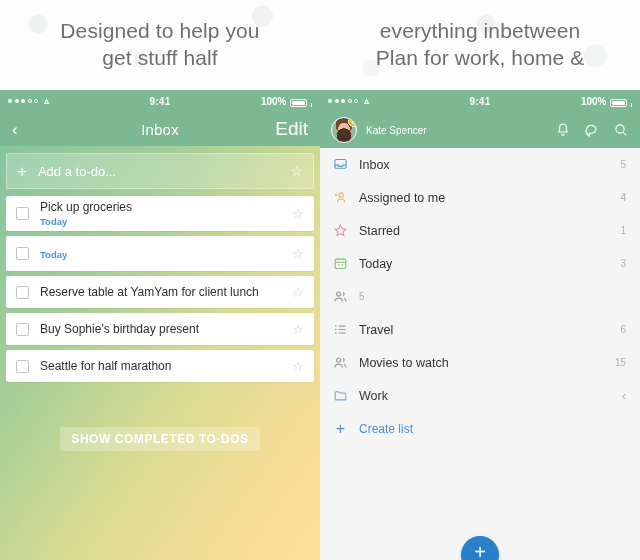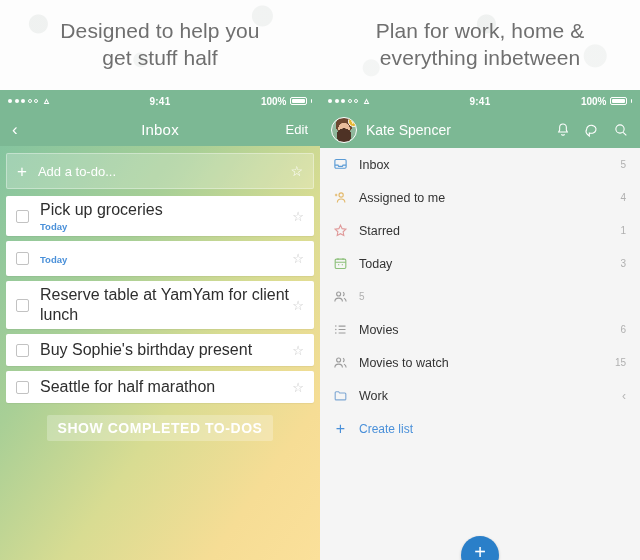--- a/index.html
+++ b/index.html
@@ -47,36 +47,36 @@
   }
   .sb-left { display:flex; align-items:center; gap:3px; }
   .dots { display:flex; gap:2.5px; align-items:center; }
   .dot { width:4px; height:4px; border-radius:50%; background:#fff; }
   .dot.hollow { background:transparent; border:1px solid #fff; width:4px; height:4px; }
   .wifi { margin-left:3px; font-size:10px; line-height:1; }
   .sb-time {
     position:absolute; left:0; right:0; text-align:center;
     font-size:10px; font-weight:bold; letter-spacing:.2px;
   }
-  .sb-right { margin-left:auto; display:flex; align-items:center; gap:3px; z-index:2; }
+  .sb-right { margin-left:auto; display:flex; align-items:flex-end; gap:3px; z-index:2; }
   .batt { width:17px; height:8px; border:1px solid #fff; border-radius:2px; position:relative; }
   .batt::after { content:""; position:absolute; inset:1px; background:#fff; border-radius:1px; }
   .batt-tip { width:1.5px; height:4px; background:#fff; border-radius:0 1px 1px 0; margin-left:1px; }
 
   
   .navbar-left {
     height:34px; background:#7cb894; color:#fff;
     display:flex; align-items:center; padding:0 12px; position:relative;
   }
   .nav-back { font-size:17px; line-height:1; font-weight:300; cursor:pointer; }
   .nav-title {
     position:absolute; left:0; right:0; text-align:center;
     font-size:15px; font-weight:400; letter-spacing:.2px;
   }
-  .nav-edit { margin-left:auto; font-size:13px; z-index:2; cursor:pointer;text-align:right; }
+  .nav-edit { margin-left:auto; font-size:19px; z-index:2; cursor:pointer;text-align:right; }
 
   .todo-body {
     height:414px; position:relative;
     background:linear-gradient(125deg,#85c49f 0%,#a8cf96 32%,#d8dc92 58%,#f6dd95 82%,#fbe09a 100%);
     padding:7px 6px 0 6px;
   }
   .add-row {
     height:36px; display:flex; align-items:center;
     background:rgba(255,255,255,.22);
     border:1px solid rgba(255,255,255,.35);
@@ -89,31 +89,31 @@
     background:#fff; border-radius:2px; margin-bottom:5px;
     display:flex; align-items:center; padding:0 10px;
     min-height:32px; box-shadow:0 1px 1px rgba(0,0,0,.05);
   }
   .todo-row.two-line { min-height:35px; }
   .chk {
     width:13px; height:13px; border:1px solid #c2c2c2;
     border-radius:2px; flex:none; margin-right:11px;
   }
   .todo-main { flex:1; padding:4px 0; }
-  .todo-text { font-size:16px; color:#2e2e2e; line-height:1.25; }
+  .todo-text { font-size:12px; color:#2e2e2e; line-height:1.25; }
   .todo-sub { font-size:9.5px; color:#4a90d9; margin-top:1px; font-weight:bold; }
   .star { flex:none; font-size:13px; color:#c9c9c9; line-height:1; }
   .star-white { color:#fff; font-size:14px; }
 
   .show-completed-wrap { display:flex; justify-content:center; margin-top:12px; }
   .show-completed {
     background:rgba(255,255,255,.25);
-    color:#fff; font-size:14px; font-weight:bold;
+    color:#fff; font-size:12px; font-weight:bold;
     letter-spacing:.55px; padding:5px 11px; border-radius:2px;
-    border:none; cursor:pointer; font-family:inherit;
+    border:none; cursor:pointer; font-family:inherit;margin-top:33px;
   }
 
   
   .gap { width:0; }
 
   
   .navbar-right {
     height:36px; background:#7cb894; color:#fff;
     display:flex; align-items:center; padding:0 11px; gap:9px;
   }
@@ -124,21 +124,21 @@
       radial-gradient(circle at 50% 44%, #e9bd9c 0 31%, transparent 32%),
       radial-gradient(circle at 50% 30%, #6d4630 0 40%, transparent 41%),
       linear-gradient(#9dbfa7,#87b294);
     border:1.5px solid #fff; overflow:hidden;
   }
   .avatar-badge {
     position:absolute; top:-2px; right:-3px; width:11px; height:11px;
     border-radius:50%; background:#e8b830; border:1.5px solid #fff;
     color:#fff; font-size:6.5px; display:flex; align-items:center; justify-content:center;
   }
-  .user-name { font-size:14px; color:#fff; flex:1; }
+  .user-name { font-size:10px; color:#fff; flex:1; }
   .hdr-icons { display:flex; align-items:center; gap:13px; }
   .hdr-icon { width:16px; height:16px; color:#fff; }
 
   .list-body { height:412px; background:#f5f5f5; position:relative; overflow:hidden; }
   .list-row {
     height:33px; display:flex; align-items:center;
     padding:0 14px 0 13px; gap:11px;
   }
   .row-icon { width:15px; height:15px; flex:none; display:flex; align-items:center; justify-content:center; }
   .row-label { font-size:12.5px; color:#333; flex:1; }
@@ -247,22 +247,22 @@
           <button class="show-completed">SHOW COMPLETED TO-DOS</button>
         </div>
       </div>
     </div>
   </div>
 
   <div class="gap"></div>
 
   <div class="panel">
     <div class="panel-title">
+      <div>everything inbetween</div>
       <div>Plan for work, home &amp;</div>
-      <div>everything inbetween</div>
     </div>
 
     <div class="phone">
       <div class="statusbar">
         <div class="sb-left">
           <span class="dots">
             <i class="dot"></i>
               <i class="dot"></i>
               <i class="dot"></i>
               <i class="dot hollow"></i>
@@ -357,21 +357,21 @@
 
         <div class="list-row">
           <span class="row-icon">
             <svg viewBox="0 0 24 24" fill="none" stroke="#9b9b9b" stroke-width="1.8">
                 <path d="M9 6.5h11M9 12h11M9 17.5h11"></path>
                 <circle cx="4.5" cy="6.5" r="1.2" fill="#9b9b9b" stroke="none"></circle>
                 <circle cx="4.5" cy="12" r="1.2" fill="#9b9b9b" stroke="none"></circle>
                 <circle cx="4.5" cy="17.5" r="1.2" fill="#9b9b9b" stroke="none"></circle>
               </svg>
           </span>
-          <span class="row-label">Movies</span>
+          <span class="row-label">Travel</span>
           <span class="row-count">6</span>
         </div>
 
         <div class="list-row">
           <span class="row-icon">
             <svg viewBox="0 0 24 24" fill="none" stroke="#9b9b9b" stroke-width="1.8">
                 <circle cx="9" cy="8" r="3.2"></circle>
                 <path d="M3 20c0-3.2 2.7-5.4 6-5.4s6 2.2 6 5.4"></path>
                 <path d="M16 5.2a3.2 3.2 0 0 1 0 5.8M17.5 14.9c2 .8 3.5 2.7 3.5 5.1"></path>
               </svg>

